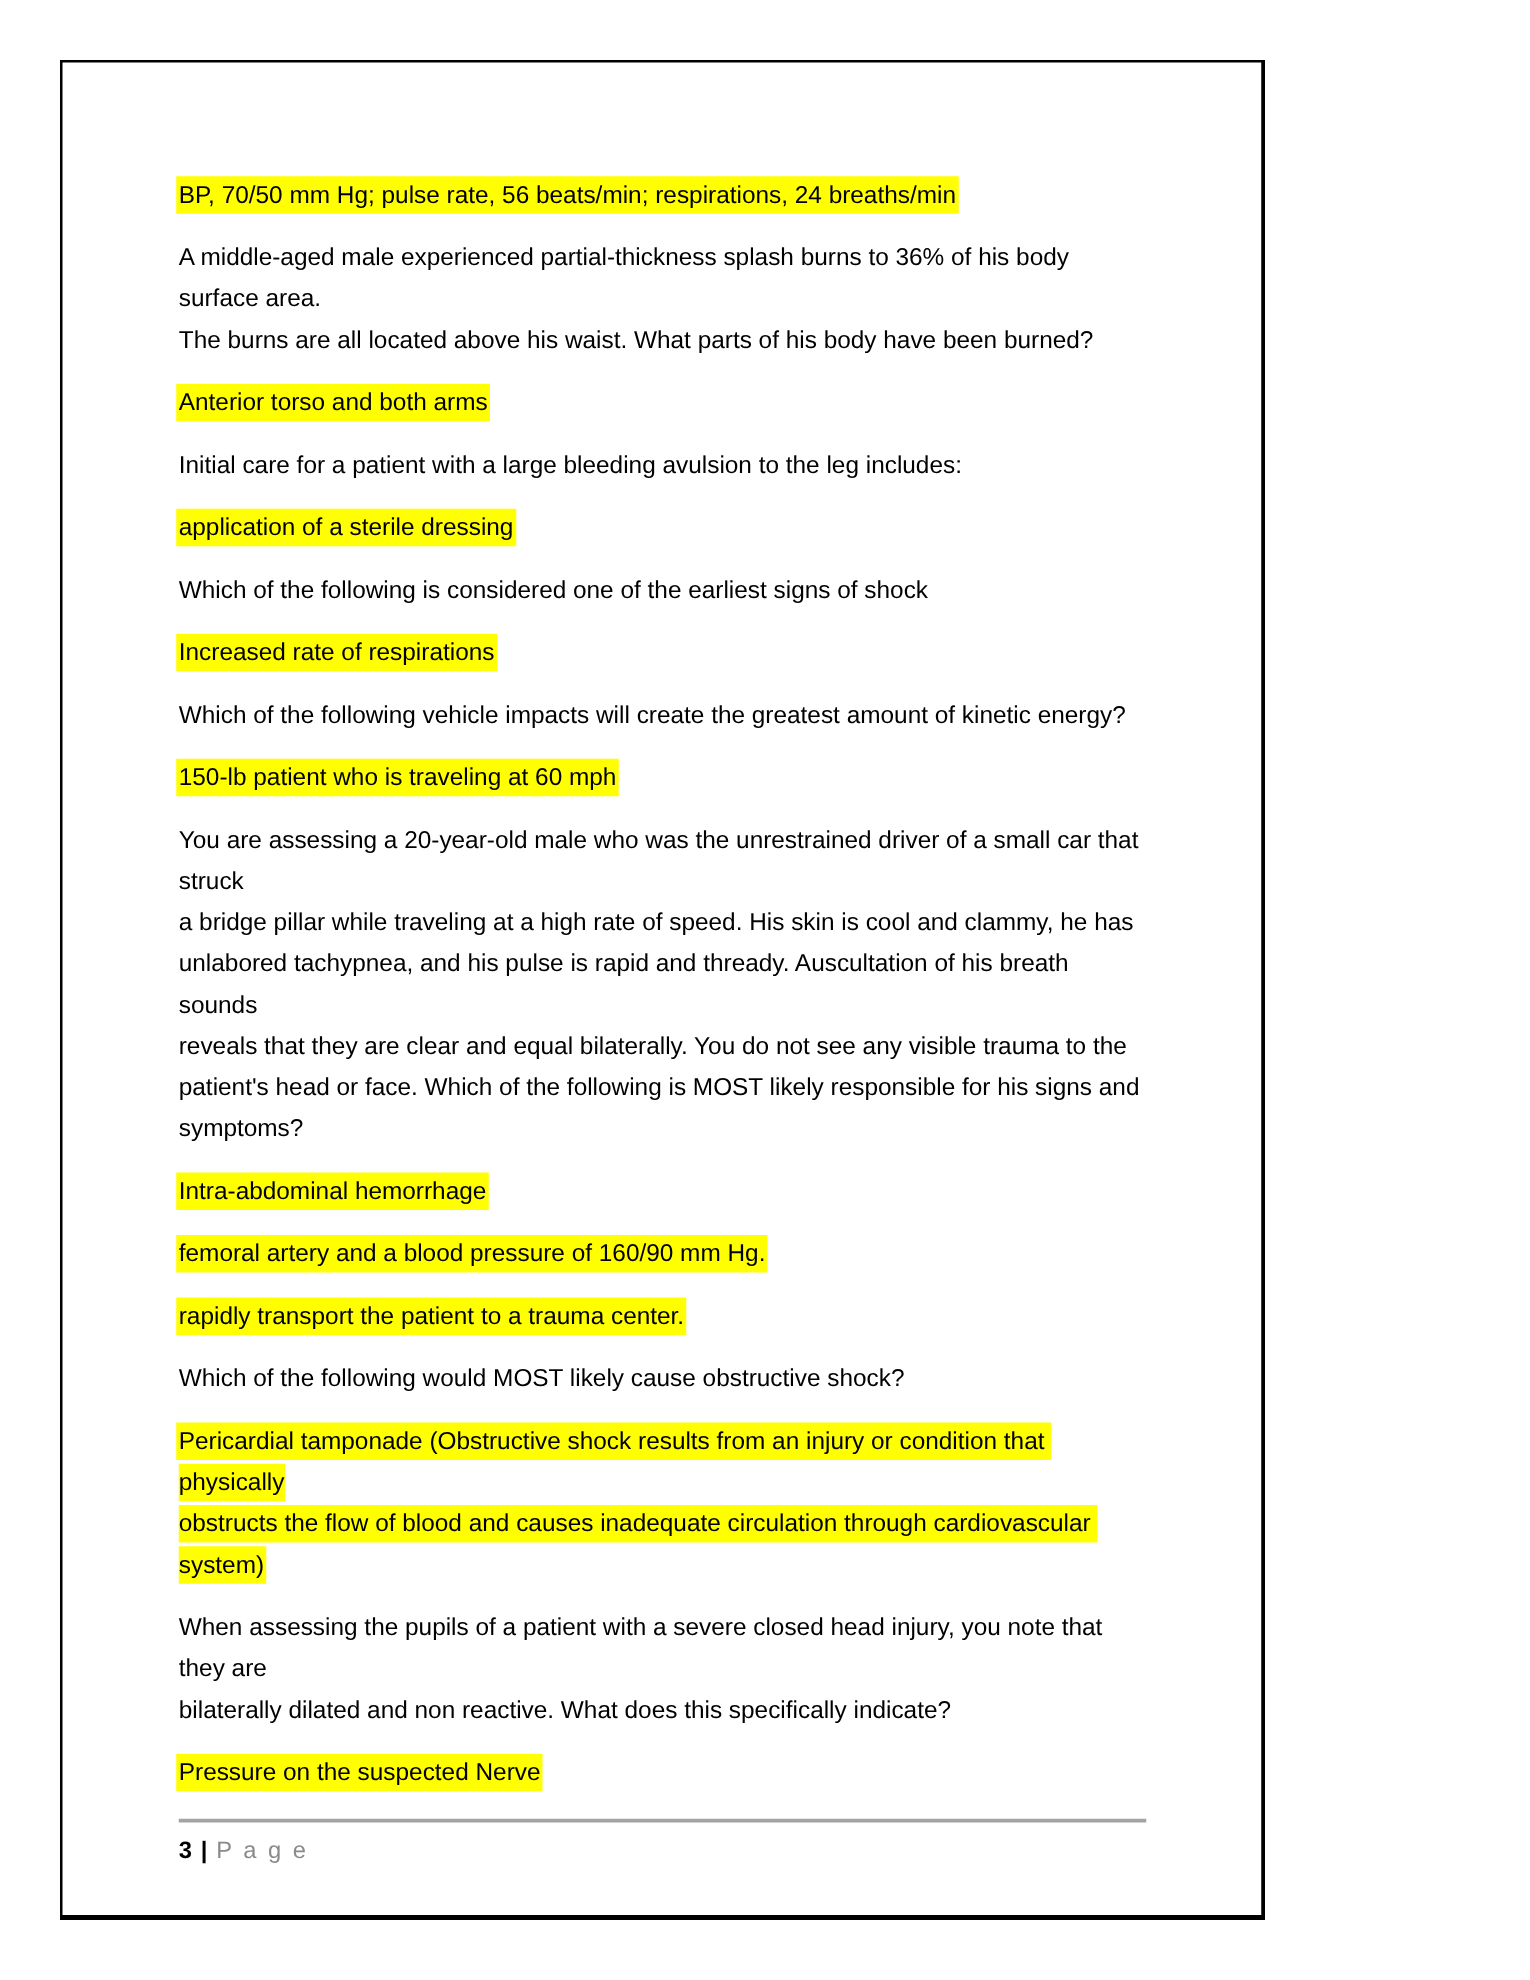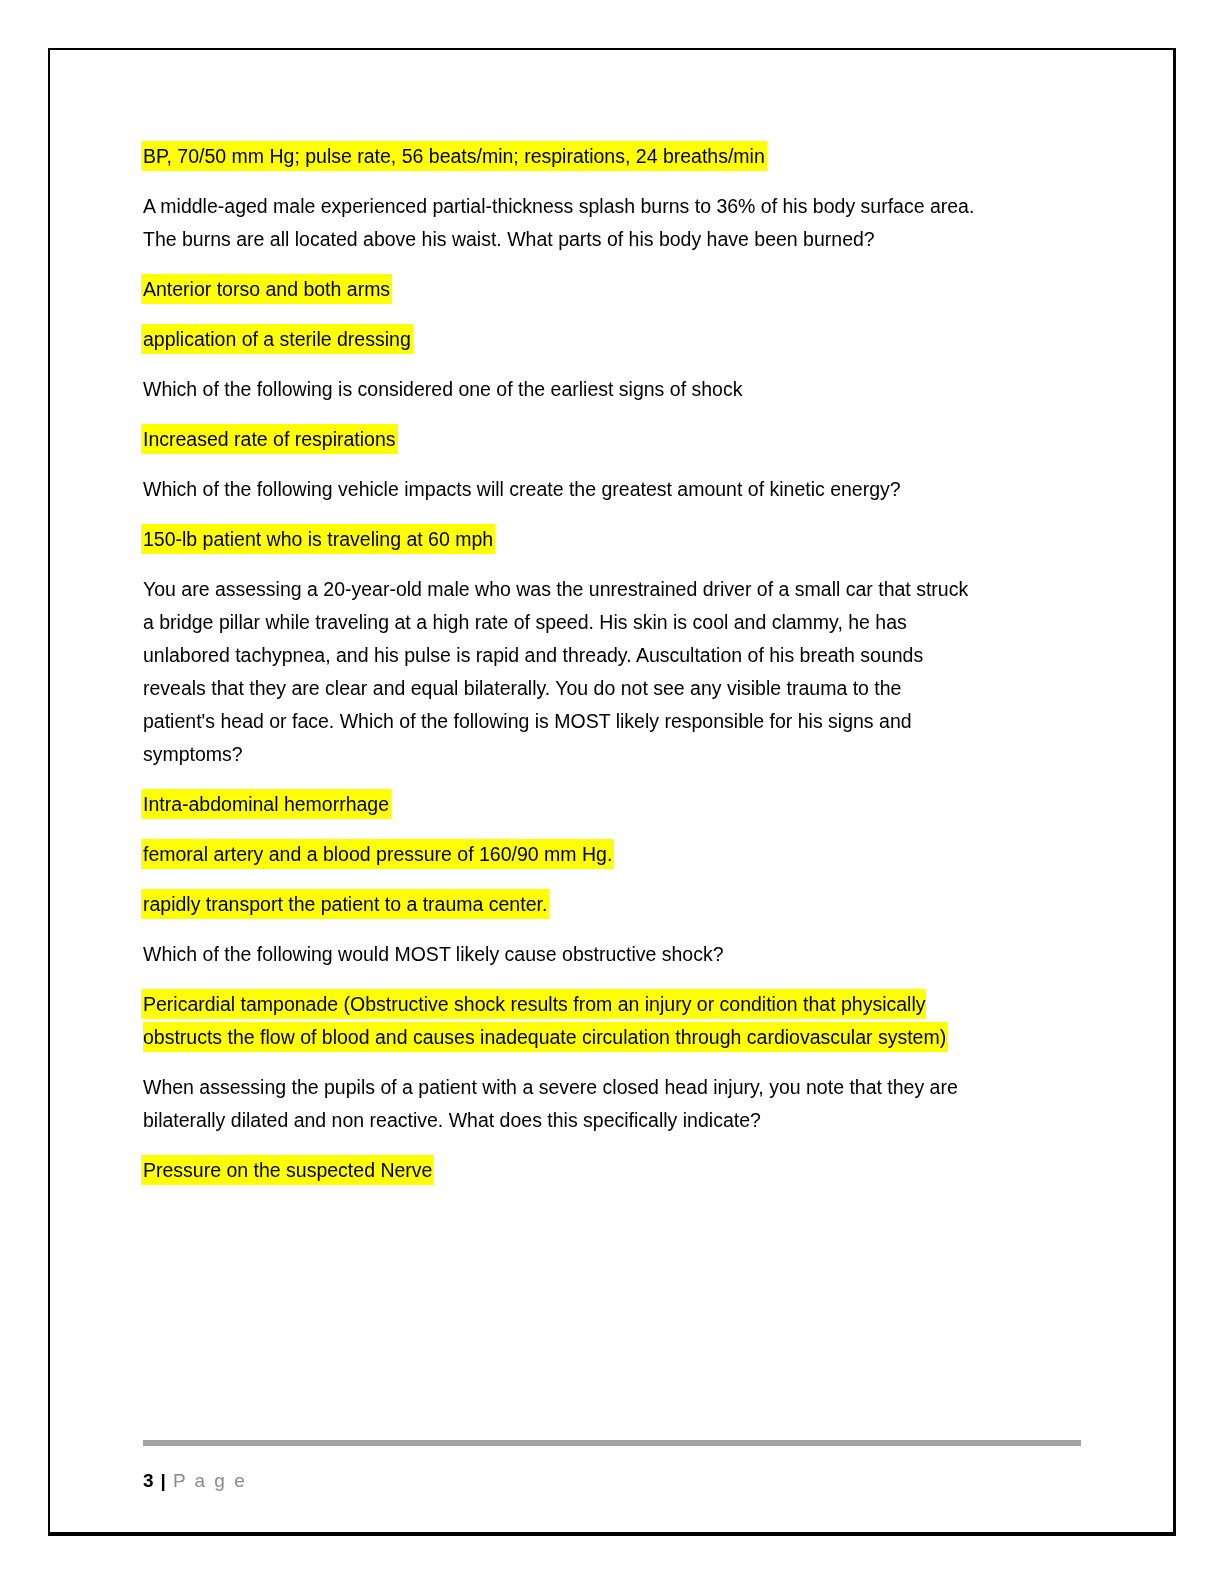--- a/index.html
+++ b/index.html
@@ -6,21 +6,21 @@
   body {
     width: 1224px; height: 1584px;
     background: #ffffff;
     font-family: "Liberation Sans", "DejaVu Sans", sans-serif;
     position: relative;
     overflow: hidden;
   }
   .frame {
     position: absolute;
     left: 48px; top: 48px;
-    width: 1128px; height: 1488px;
+    width: 964px; height: 1488px;
     box-sizing: border-box;
     border-style: solid;
     border-color: #000000;
     border-width: 2px 3px 4px 2px;
     background: #ffffff;
   }
   .content {
     position: absolute;
     left: 0; top: 0; right: 0;
     padding: 90px 92px 0 93px;
@@ -33,38 +33,39 @@
     white-space: pre-wrap;
   }
   .hl {
     background: #ffff00;
     padding: 4px 2px;
     margin: 0 -2px;
   }
   .footer {
     position: absolute;
     left: 93px; right: 92px; bottom: 40px;
-    border-top: 6px solid #a3a3a3;
-    padding-top: 24px;
+    border-top: 3px solid #a3a3a3;
+    padding-top: 12px;
     font-size: 19px;
     color: #000000;
   }
   .page-num { font-weight: bold; color: #000000; }
   .pipe { font-weight: bold; color: #000000; margin: 0 7px; }
   .page-label { color: #8a8a8a; letter-spacing: 2px; }
 </style>
 </head>
 <body>
 
 <div class="frame">
   <div class="content">
     <div class="para"><span class="hl">BP, 70/50 mm Hg; pulse rate, 56 beats/min; respirations, 24 breaths/min</span></div>
     <div class="para"><span>A middle-aged male experienced partial-thickness splash burns to 36% of his body surface area.
 The burns are all located above his waist. What parts of his body have been burned?</span></div>
     <div class="para"><span class="hl">Anterior torso and both arms</span></div>
+    <div class="para"><span>Initial care for a patient with a large bleeding avulsion to the leg includes:</span></div>
     <div class="para"><span class="hl">application of a sterile dressing</span></div>
     <div class="para"><span>Which of the following is considered one of the earliest signs of shock</span></div>
     <div class="para"><span class="hl">Increased rate of respirations</span></div>
     <div class="para"><span>Which of the following vehicle impacts will create the greatest amount of kinetic energy?</span></div>
     <div class="para"><span class="hl">150-lb patient who is traveling at 60 mph</span></div>
     <div class="para"><span>You are assessing a 20-year-old male who was the unrestrained driver of a small car that struck
 a bridge pillar while traveling at a high rate of speed. His skin is cool and clammy, he has
 unlabored tachypnea, and his pulse is rapid and thready. Auscultation of his breath sounds
 reveals that they are clear and equal bilaterally. You do not see any visible trauma to the
 patient's head or face. Which of the following is MOST likely responsible for his signs and

